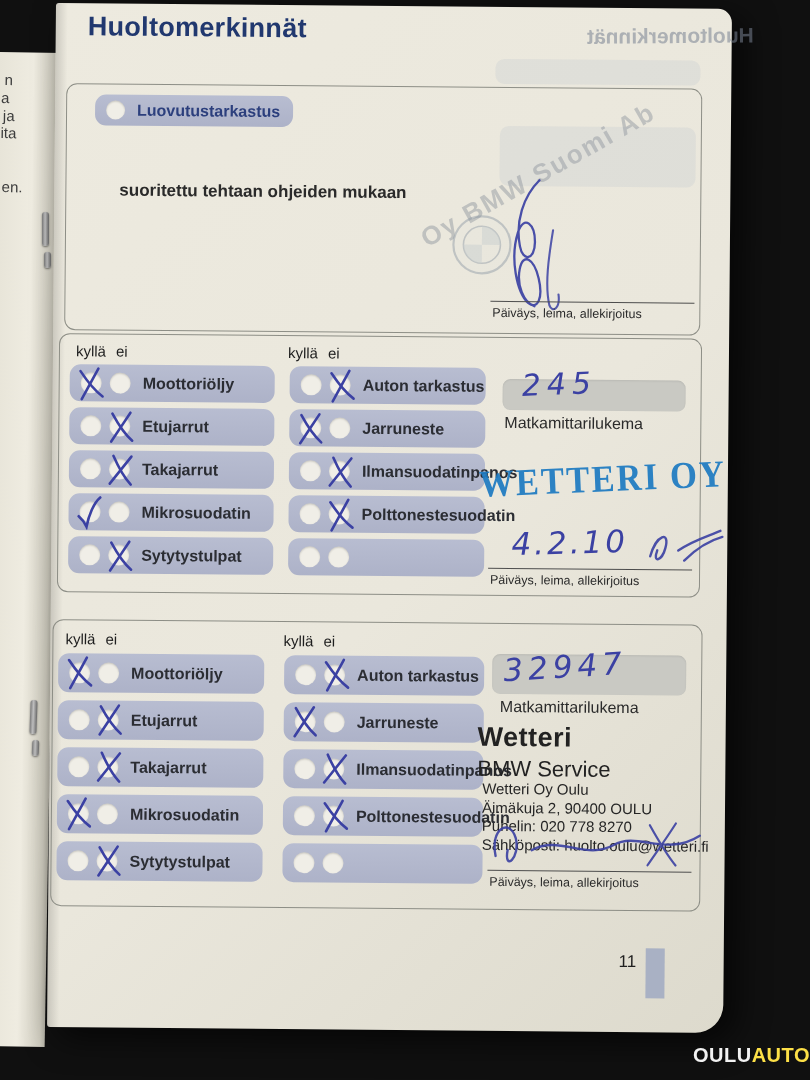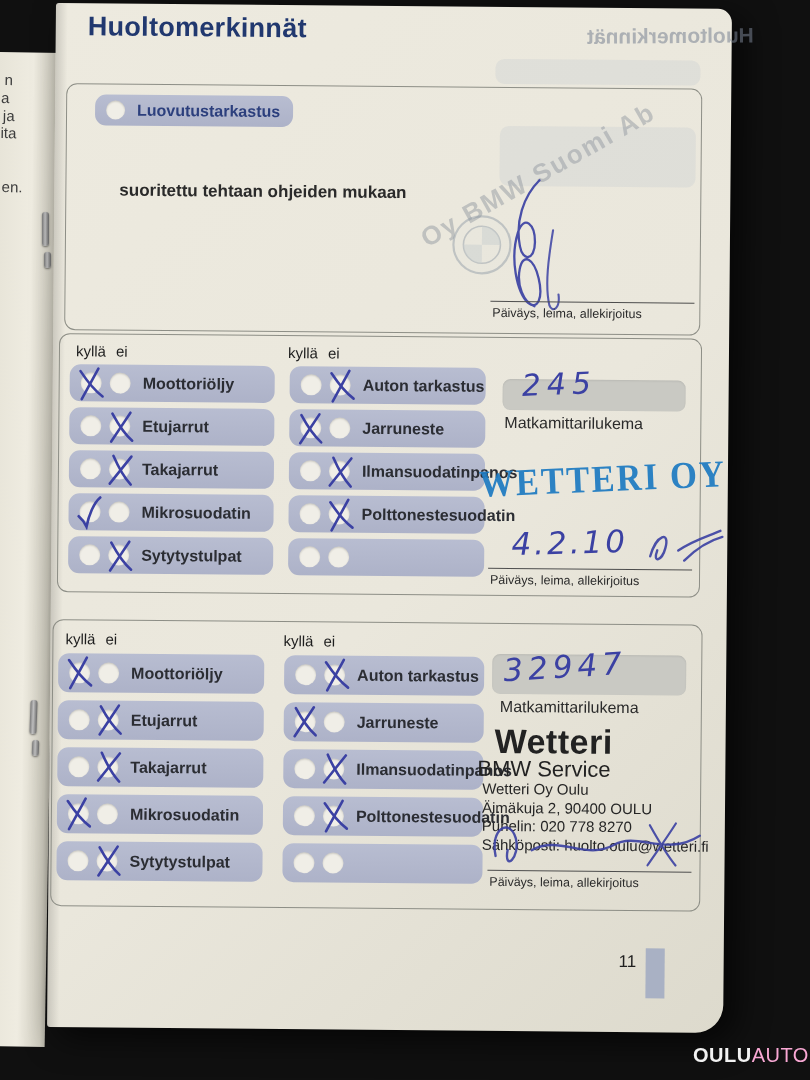--- a/index.html
+++ b/index.html
@@ -69,34 +69,34 @@
   
   .odo-box{position:absolute;background:#c9c9c3;border-radius:8px;
     box-shadow:inset 0 1px 2px rgba(0,0,0,.08);}
   .hand{font-family:"DejaVu Sans",sans-serif;font-style:italic;color:#3b41a3;
     position:absolute;white-space:nowrap;}
   .odo-label{position:absolute;font-size:16px;color:#2b2b2b;}
   .stamp-blue{position:absolute;font-family:"Liberation Serif",serif;font-weight:700;
     font-size:33px;color:#1e7bc2;letter-spacing:2px;white-space:nowrap;
     transform:rotate(-3deg) scale(1.05,1.15);opacity:.93;}
   .stamp-black{position:absolute;color:#222;}
-  .stamp-brand{font-size:34px;font-weight:700;letter-spacing:.5px;margin-left:17px;}
+  .stamp-brand{font-size:27px;font-weight:700;letter-spacing:.5px;}
   .stamp-service{font-size:22px;}
   .stamp-lines{font-size:15px;line-height:18.5px;color:#262626;}
   .squiggle{position:absolute;opacity:.9;}
 
   .page-num{position:absolute;left:571px;top:944px;font-size:17px;color:#1f1f1f;}
   .page-bar{position:absolute;left:598px;top:940px;width:19px;height:50px;
     background:#a3acc2;opacity:.9;}
 
   
   .brand{position:absolute;left:693px;top:1044px;font-size:20px;letter-spacing:.5px;
     white-space:nowrap;}
   .brand .b1{color:#f2f2f2;font-weight:700;}
-  .brand .b2{color:#f9a8d4;font-weight:400;}
+  .brand .b2{color:#fde047;font-weight:700;}
 </style>
 </head>
 <body>
 
 <div class="prev-edge">
   <span class="frag" style="left:5px;top:19px">n</span>
   <span class="frag" style="left:2px;top:37px">a</span>
   <span class="frag" style="left:4px;top:55px">ja</span>
   <span class="frag" style="left:2px;top:72px">ita</span>
   <span class="frag" style="left:4px;top:126px">en.</span>

